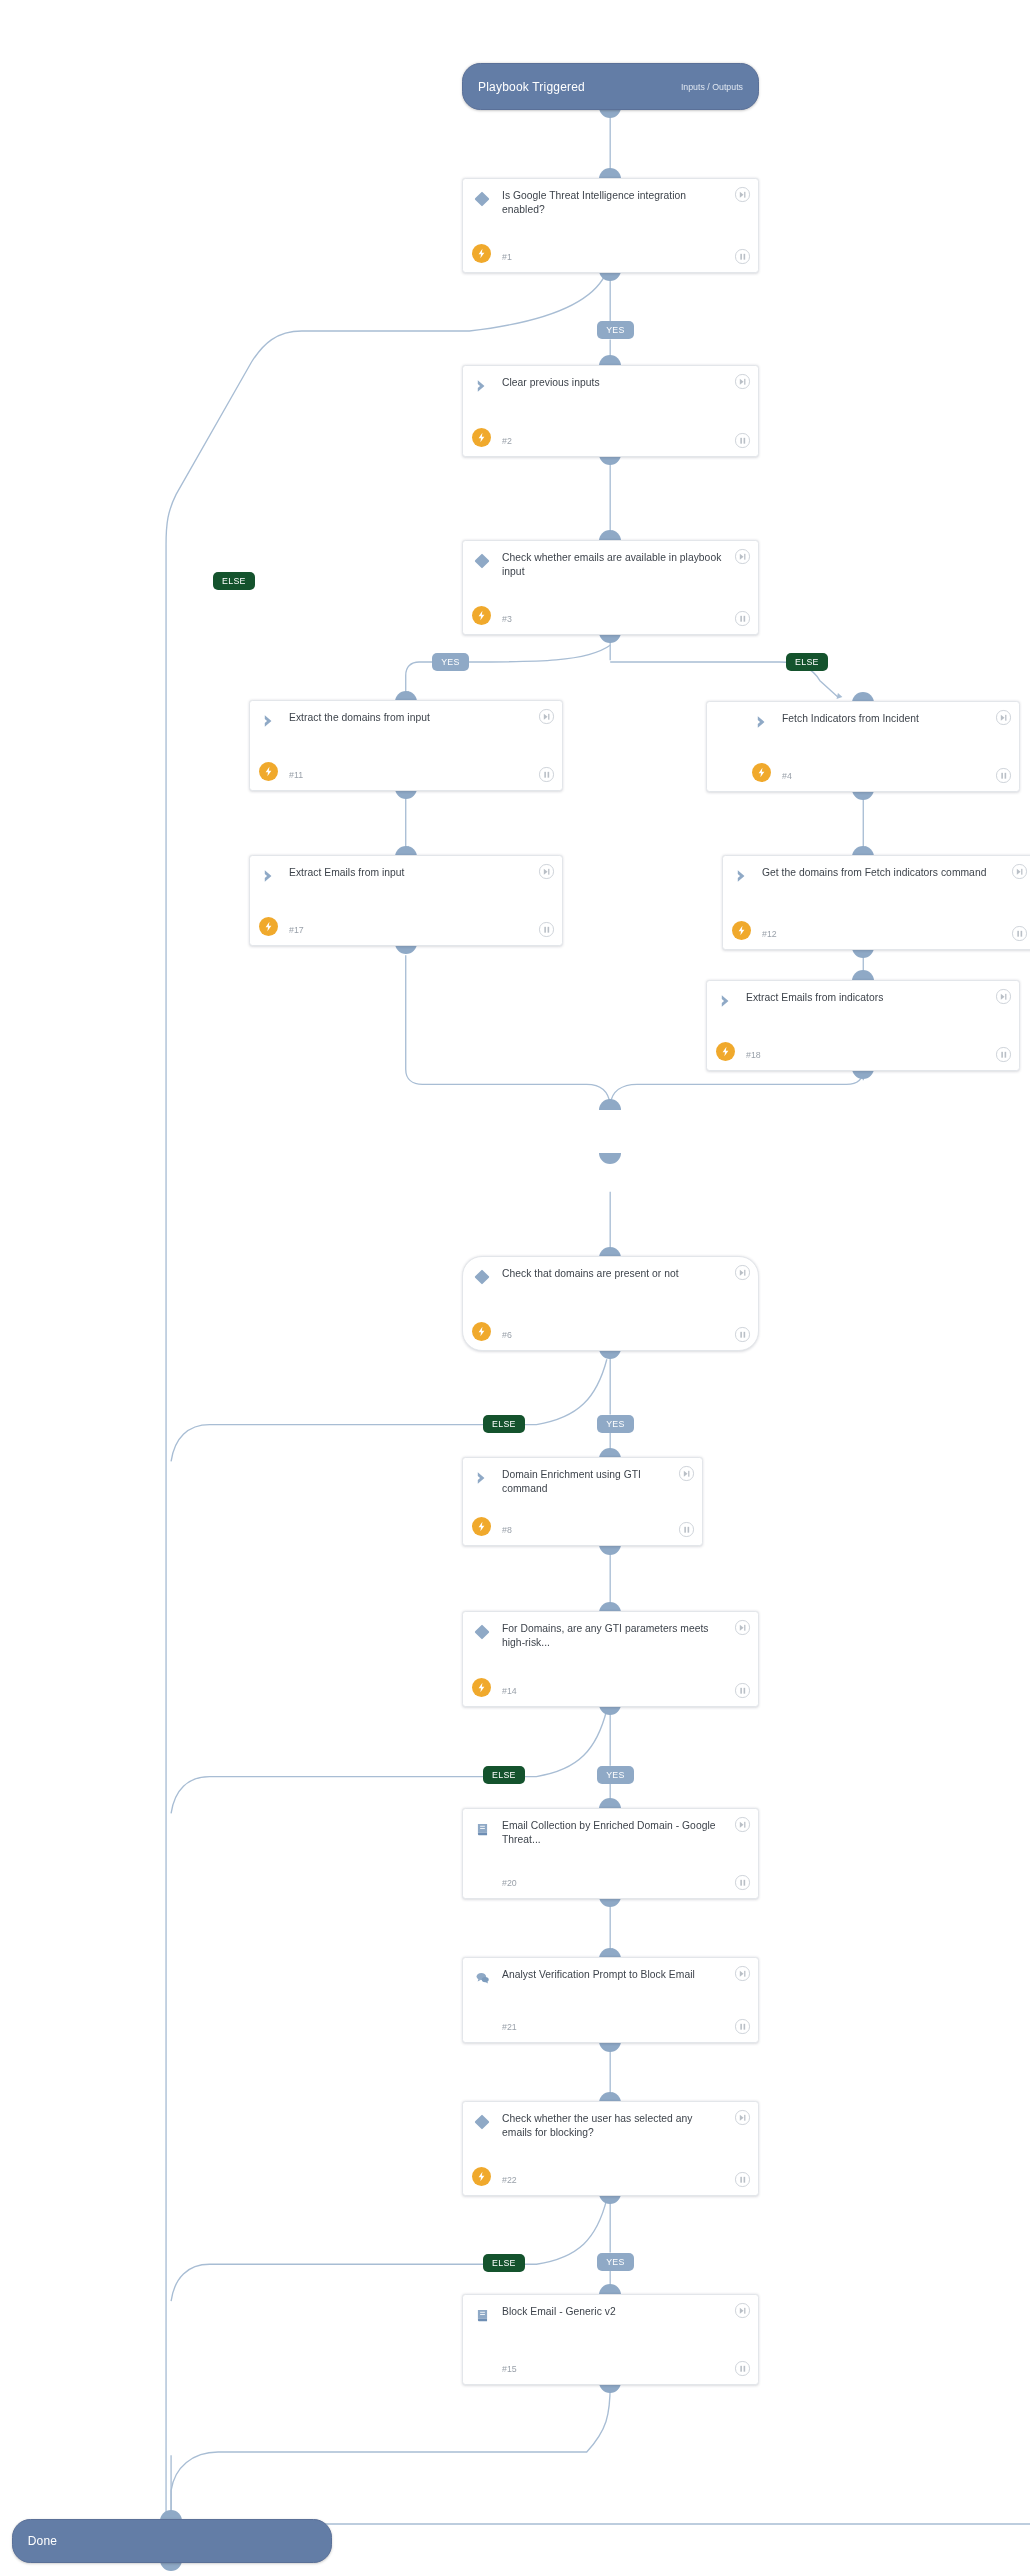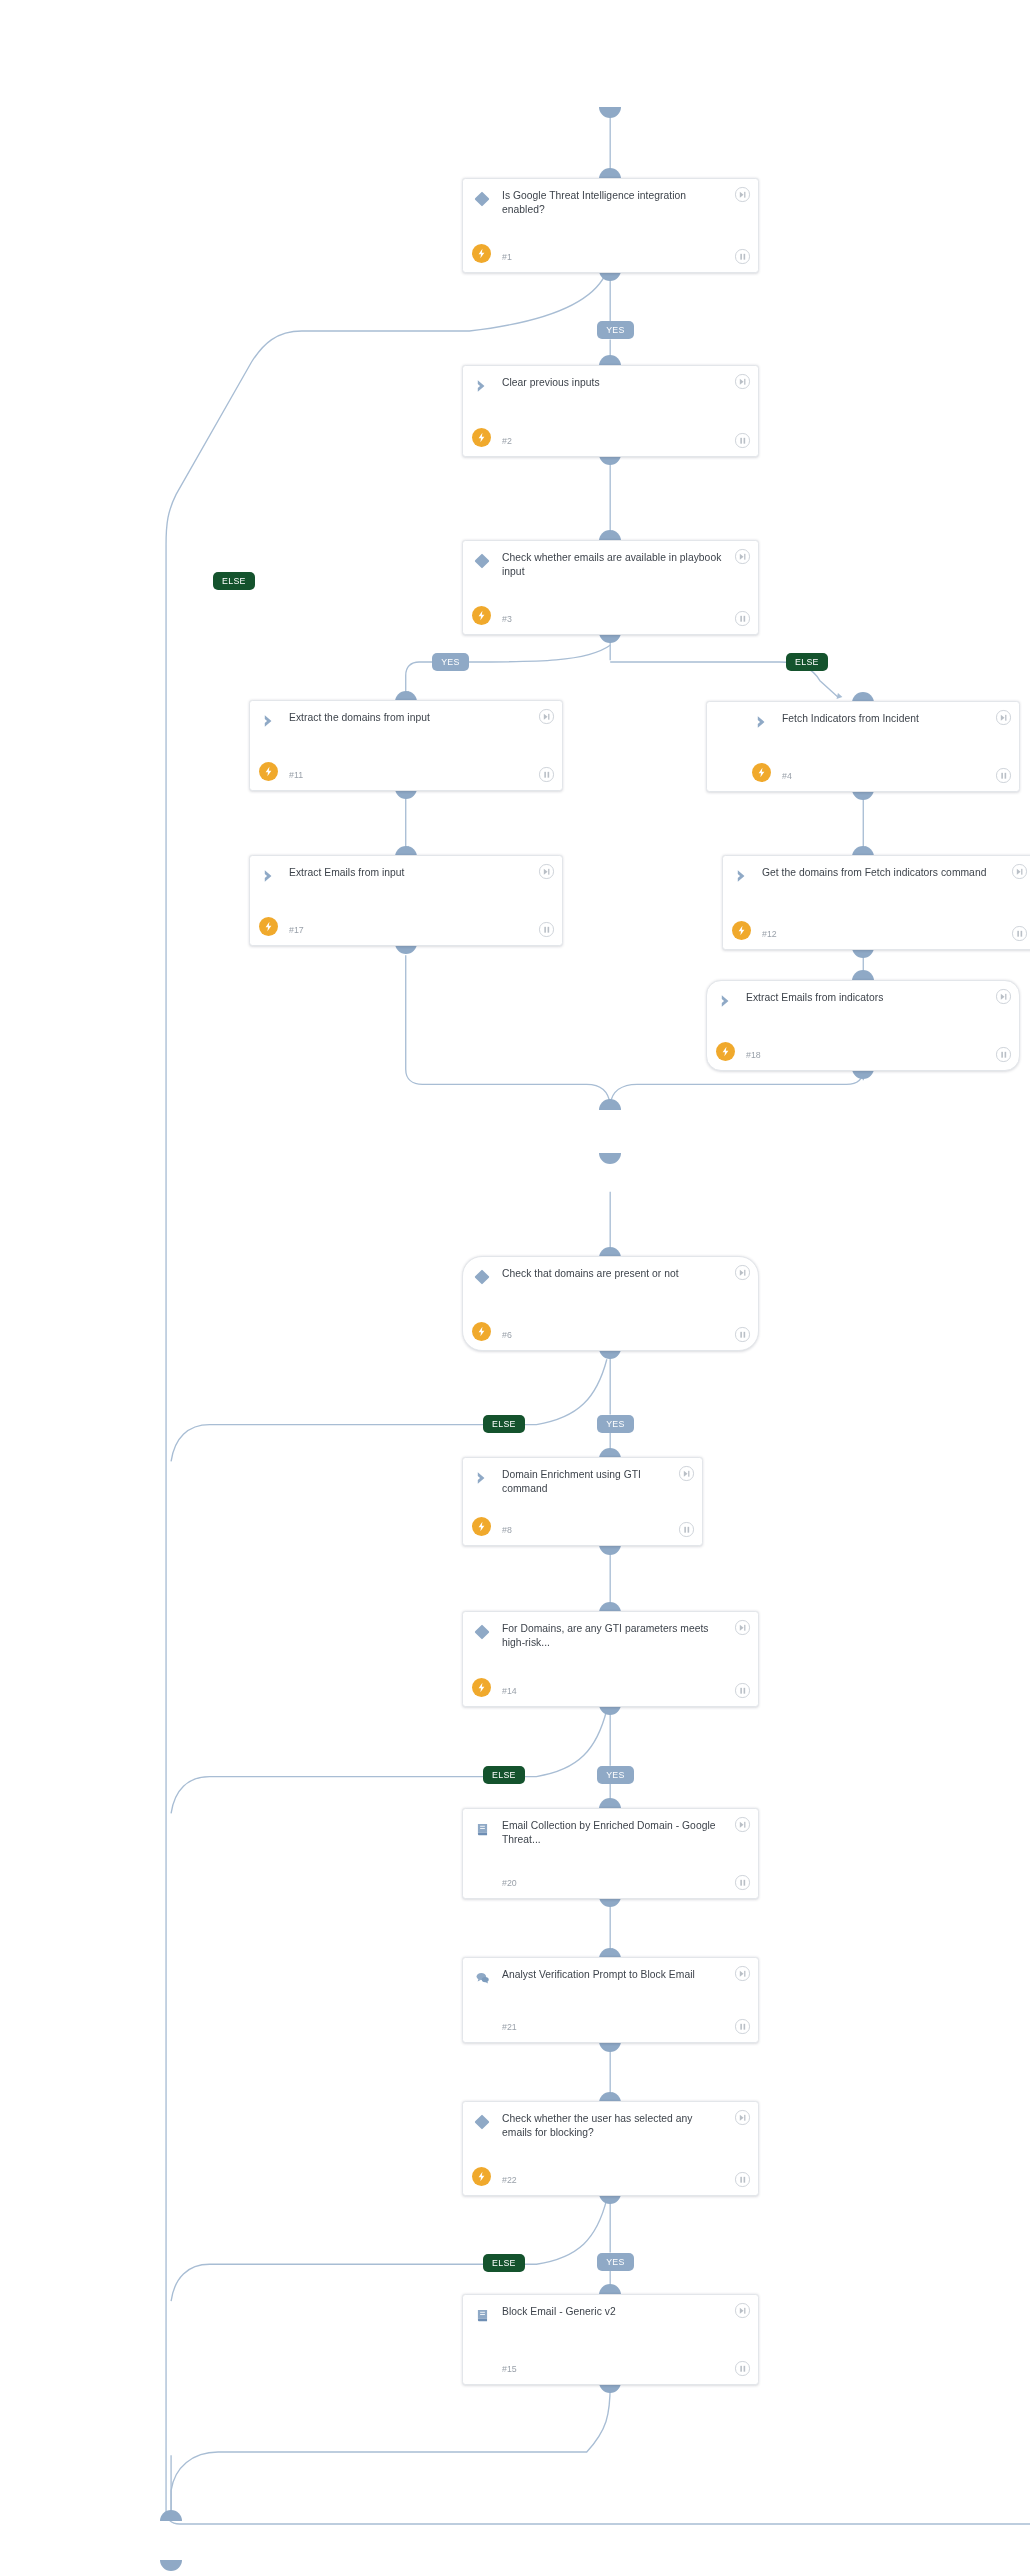--- a/index.html
+++ b/index.html
@@ -231,20 +231,24 @@
       <path d="M724,2624 C712,2672 690,2694 640,2702 L250,2702
                C224,2702 208,2718 204,2746"></path>
 
       <path d="M728,2845 C728,2882 724,2900 700,2926 L260,2926
                C230,2926 208,2944 204,2972 L204,3000"></path>
       <path d="M204,2930 L204,3002" marker-end="url(#arw)"></path>
 
     </g>
   </svg>
 
+  <div class="stage" style="left:462px; top:63px; width:297px; height:47px;">
+    <span class="stage-title">Playbook Triggered</span>
+    <span class="stage-sub">Inputs / Outputs</span>
+  </div>
   <div class="knob knob-bottom" style="left:599px; top:107px;"></div>
 
   <div class="knob knob-top" style="left:599px; top:168px;"></div>
   <div class="card" style="left:462px; top:178px; width:297px; height:95px;">
     <div class="card-row-top">
       <span class="type-icon">
         <svg width="16" height="16" viewBox="0 0 19 19">
             <rect x="3.2" y="3.2" width="12.6" height="12.6" rx="1.1" transform="rotate(45 9.5 9.5)" fill="#8fa9c6"></rect>
           </svg>
       </span>
@@ -457,21 +461,21 @@
         <svg width="7.5" height="7.5" viewBox="0 0 9 9">
             <rect x="1.6" y="1" width="1.9" height="7" fill="#b9bfc6"></rect>
             <rect x="5.5" y="1" width="1.9" height="7" fill="#b9bfc6"></rect>
           </svg>
       </span>
     </div>
   </div>
   <div class="knob knob-bottom" style="left:852px; top:947px;"></div>
 
   <div class="knob knob-top" style="left:852px; top:970px;"></div>
-  <div class="card" style="left:706px; top:980px; width:314px; height:91px;border-radius:15px;">
+  <div class="card" style="left:706px; top:980px; width:314px; height:91px;">
     <div class="card-row-top">
       <span class="type-icon">
         <svg width="16" height="16" viewBox="0 0 19 19">
             <path d="M4.5,2.6 L12.4,9.5 L4.5,16.4 L4.5,11.8 L7.2,9.5 L4.5,7.2 Z" fill="#8fa9c6"></path>
           </svg>
       </span>
       <span class="auto-badge">
         <svg width="11" height="11" viewBox="0 0 13 13">
             <path d="M7.6,1 L3.1,7.3 L5.9,7.3 L5.2,12 L9.9,5.5 L6.9,5.5 Z" fill="#ffffff"></path>
           </svg>
@@ -711,16 +715,20 @@
         <svg width="7.5" height="7.5" viewBox="0 0 9 9">
             <rect x="1.6" y="1" width="1.9" height="7" fill="#b9bfc6"></rect>
             <rect x="5.5" y="1" width="1.9" height="7" fill="#b9bfc6"></rect>
           </svg>
       </span>
     </div>
   </div>
   <div class="knob knob-bottom" style="left:599px; top:2382px;"></div>
 
   <div class="knob knob-top" style="left:160px; top:2510px;"></div>
+  <div class="stage" style="left:11.7px; top:2519px; width:320px; height:44px;">
+    <span class="stage-title">Done</span>
+    <span class="stage-sub"></span>
+  </div>
   <div class="knob knob-bottom" style="left:160px; top:2560px;"></div>
 
 </div>
 
 
 </body></html>

